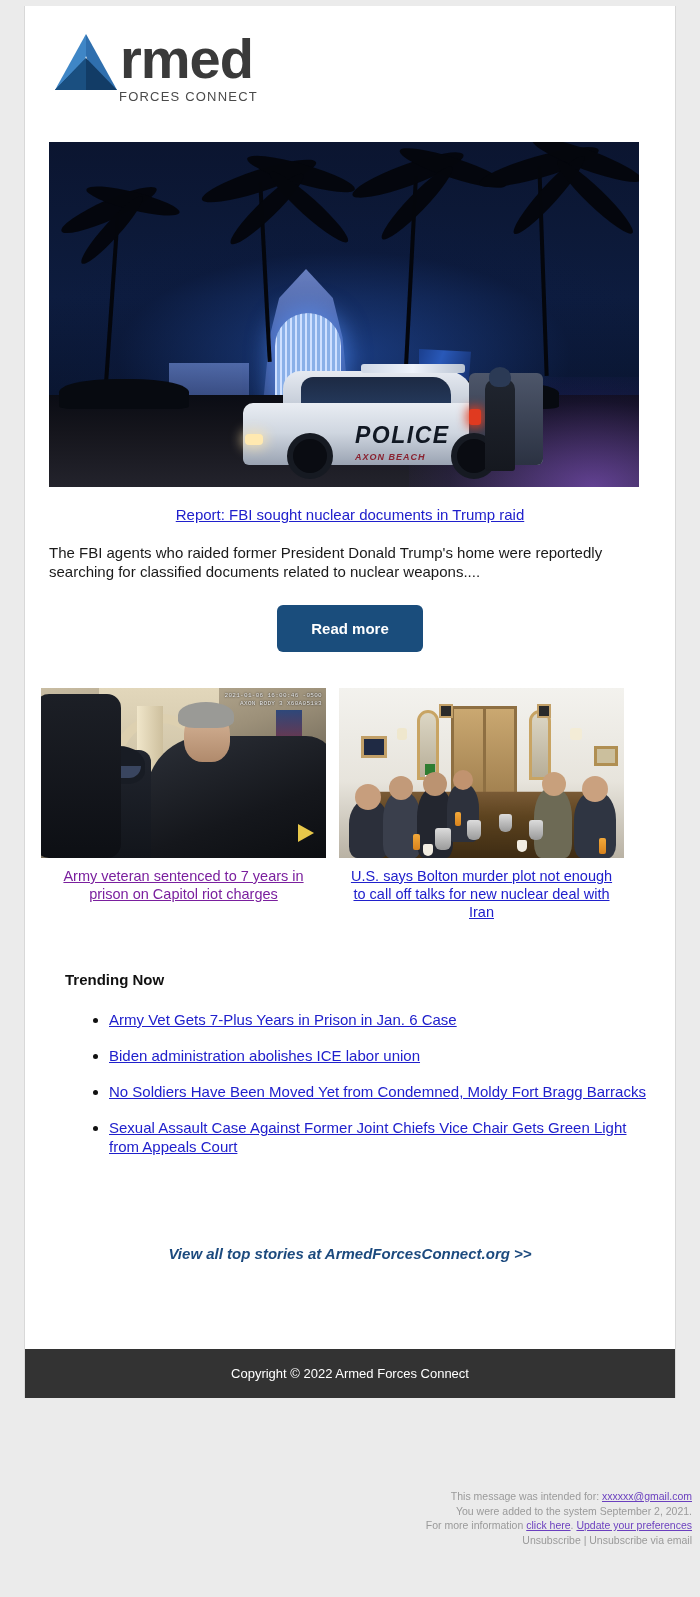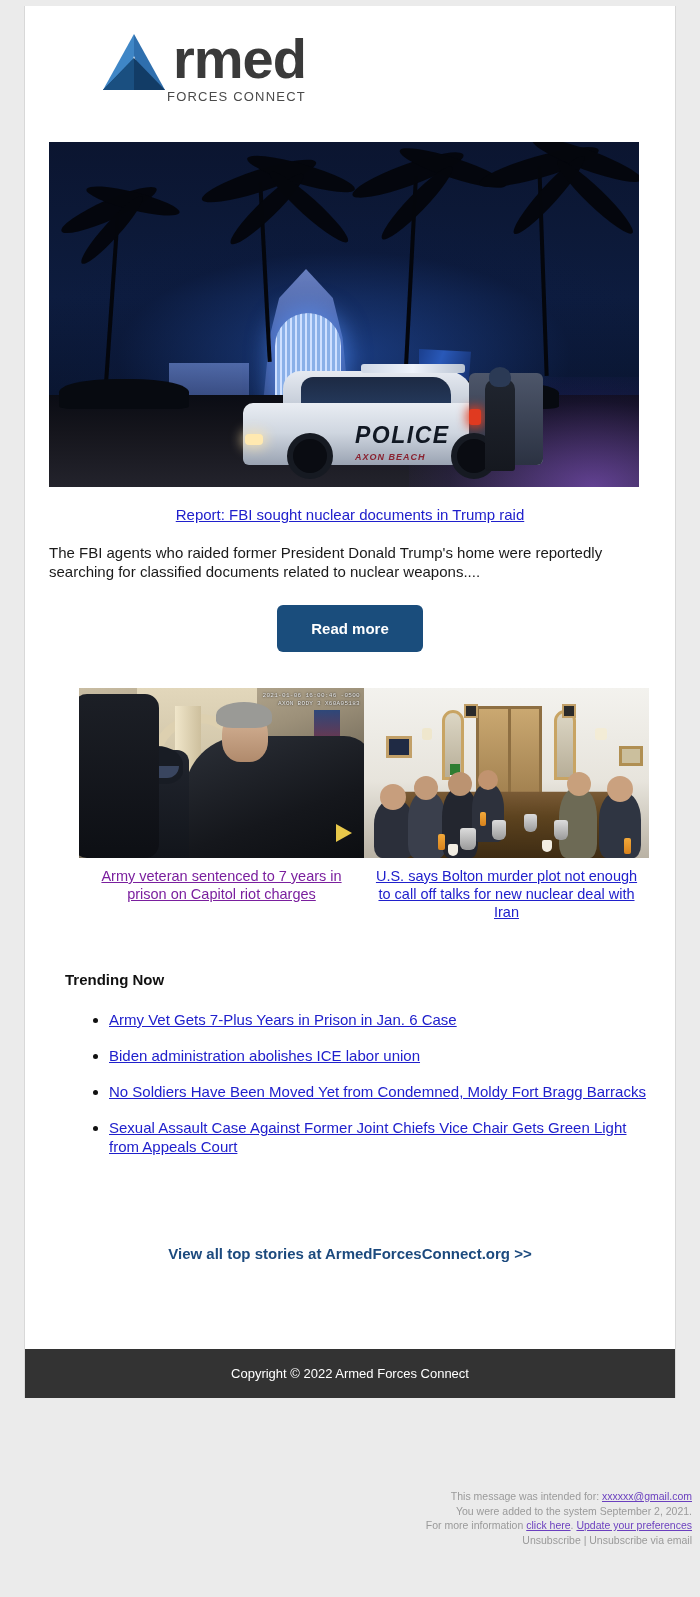--- a/index.html
+++ b/index.html
@@ -23,22 +23,21 @@
     width: 652px;
     background: #ffffff;
     border: 1px solid #d8d8d8;
     border-top: none;
     border-bottom: none;
   }
 
   
   .header {
     padding: 24px 0 10px 0;
-    text-align: right;
-    margin-left: 48px;
+    text-align: center;
   }
   .logo-wrap {
     display: flex;
     align-items: flex-start;
     padding-left: 28px;
   }
   .logo-mark {
     width: 66px;
     height: 62px;
     flex: 0 0 auto;
@@ -234,22 +233,22 @@
     border-radius: 6px;
     border: none;
     text-decoration: none;
     font-family: "Liberation Sans", sans-serif;
     cursor: pointer;
   }
 
   
   .two-col {
     display: flex;
+    gap: 13px;
     padding: 36px 16px 0 16px;
-    margin-left: 38px;
   }
   .col { width: 285px; }
   .thumb {
     width: 285px;
     height: 170px;
     position: relative;
     overflow: hidden;
     display: block;
     background: #2a2a2a;
   }
@@ -332,20 +331,21 @@
     text-decoration: underline;
     font-size: 15px;
     line-height: 19px;
     font-family: "Liberation Sans", sans-serif;
   }
 
   
   .cta-row {
     text-align: center;
     padding: 72px 24px 0 24px;
+    font-style: italic;
   }
   a.cta-link {
     color: #1c4a7e;
     font-weight: bold;
     font-size: 15px;
     text-decoration: none;
     font-family: "Liberation Sans", sans-serif;
   }
 
   .spacer-bottom { height: 86px; }

